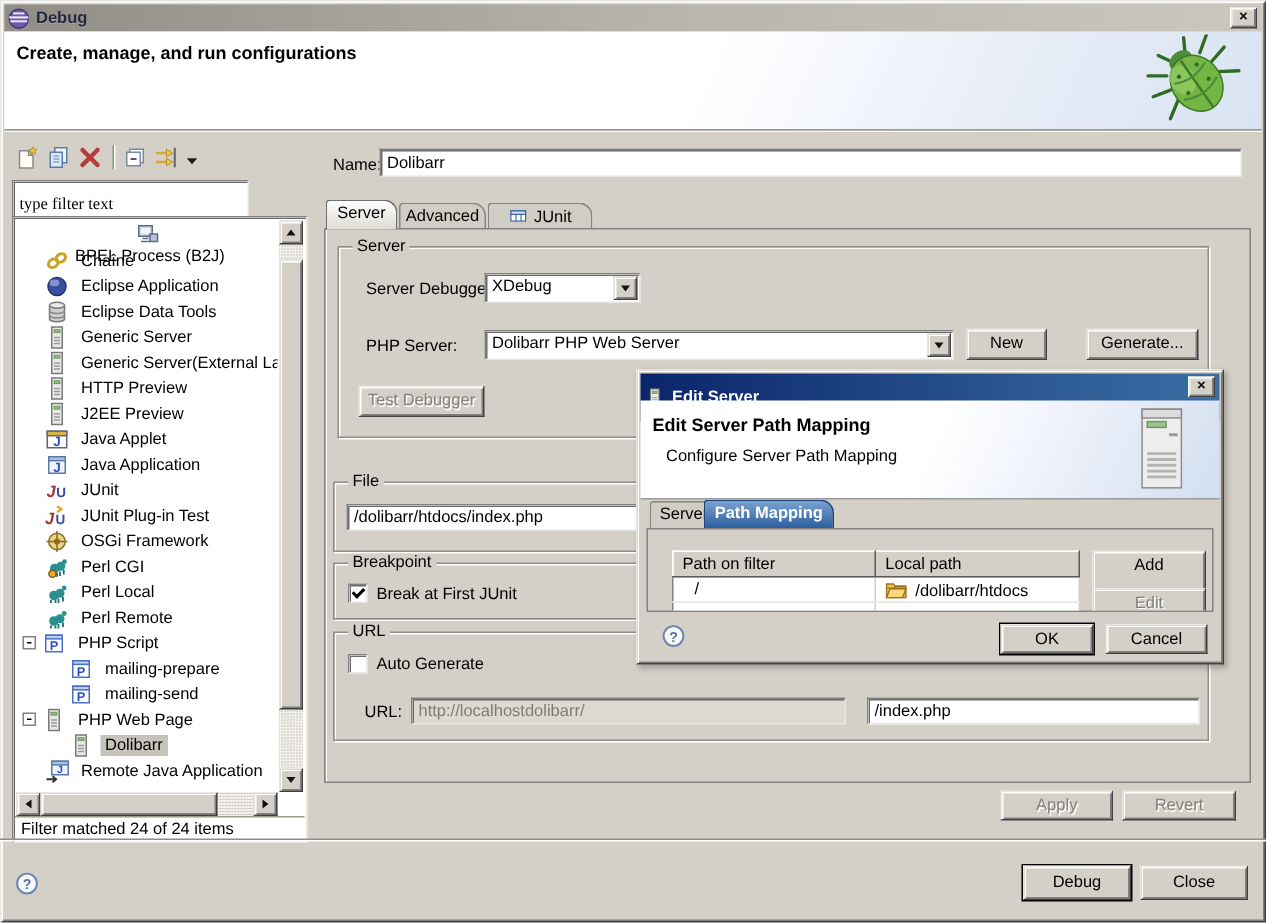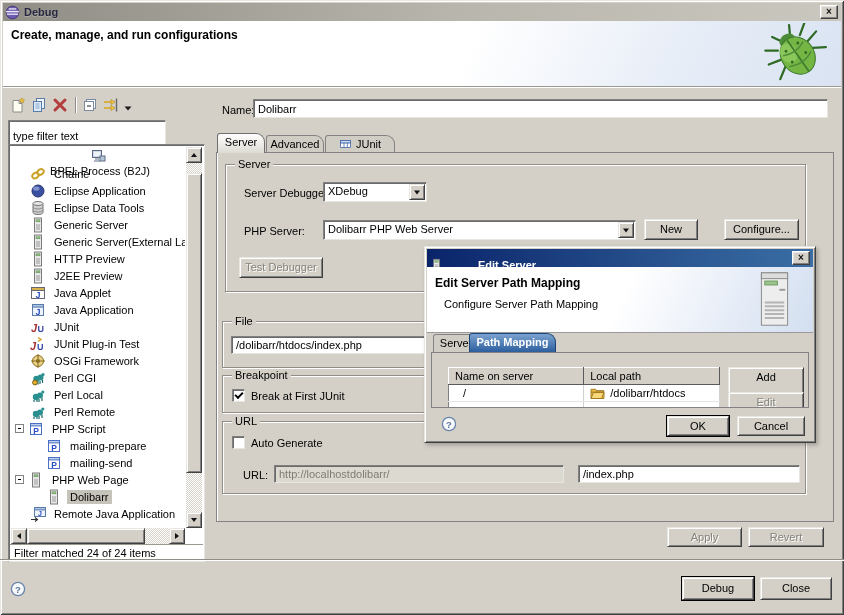--- a/index.html
+++ b/index.html
@@ -54,21 +54,21 @@
   .icon svg { width:100%; height:100%; display:block; }
 
   
   .lp { position:absolute; left:8px; top:94px; width:197px; height:468px; }
   .toolbar { position:absolute; left:0; top:0; height:22px; display:flex; align-items:center; }
   .tbtn { width:21px; height:20px; padding:2px; }
   .tbtn .icon { width:16px; height:16px; }
   .tsep { width:1px; height:16px; background:#8f8d86; box-shadow:1px 0 0 #fff; margin:0 4px; }
   .tdrop { width:12px; height:16px; padding-top:5px; padding-left:2px; }
   .tdrop .icon { width:8px; height:8px; }
-  .filterbox { left:0; top:26px; width:158px; height:32px; }
+  .filterbox { left:0; top:26px; width:158px; height:32px;font-family:Liberation Serif, serif; }
   .treebox { position:absolute; left:0; top:50px; width:197px; height:418px; background:#fff;
              border:1px solid; border-color:#808080 #e8e6e0 #e8e6e0 #808080; box-shadow:inset 1px 1px 0 #6a6a6a; }
   .rows { position:absolute; left:2px; top:3px; right:19px; height:378px; overflow:hidden; }
   .tree-row { height:17px; display:flex; align-items:center; white-space:nowrap; }
   .tree-row .spacer { flex:none; }
   .expander { flex:none; width:9px; height:9px; border:1px solid #848284; background:#fff; position:relative; margin-right:4px; }
   .expander::before { content:""; position:absolute; left:2px; right:2px; top:3px; height:1px; background:#000; }
   .tree-row .ticon16 { flex:none; width:16px; height:16px; margin-right:5px; }
   .tree-row .tlabel { padding:1px 3px; }
   .tree-row .tlabel.sel { background:#c6c3ba; }
@@ -97,21 +97,21 @@
 
   .dlgtab { position:absolute; border:1px solid #848284; border-bottom:none; background:#d0cdc4; text-align:center;
             padding-top:2px; height:18px; border-radius:3px 9px 0 0; }
   .dlgtab.active { background:linear-gradient(#7ba2d0,#2d5f9e); color:#fff; font-weight:bold; border-color:#1d4477; height:19px; }
 
   
   .dlg { position:absolute; left:424px; top:246px; width:392px; height:197px; background:#d4d0c8; z-index:40;
          border:1px solid; border-color:#e8e6e0 #404040 #404040 #e8e6e0; box-shadow:inset 1px 1px 0 #fff, inset -1px -1px 0 #808080, 2px 2px 4px rgba(0,0,0,.25); }
   .dlg .dtitle { position:absolute; left:2px; top:2px; right:2px; height:32px;
                  background:linear-gradient(to right,#0a246a,#2d5a94 70%,#3a6ea5); color:#fff; font-weight:bold;
-                 display:flex; align-items:center;gap:30px; }
+                 display:flex; align-items:center; }
   .dlg .dtitle .icon { width:13px; height:14px; margin:0 5px 0 3px; }
   .dlg .dheader { position:absolute; left:2px; top:20px; right:2px; height:66px;
                   background:linear-gradient(115deg,#ffffff 50%,#e3eaf6 82%,#d2dff0); border-bottom:1px solid #9a9a9a; }
   .dlg .dheader .h1 { position:absolute; left:8px; top:9px; font-size:12px; font-weight:bold; }
   .dlg .dheader .h2 { position:absolute; left:17px; top:31px; }
   .dlg .dheader .tower { position:absolute; right:22px; top:4px; width:33px; height:57px; }
   .dcontent { position:absolute; left:6px; top:105px; width:378px; height:56px; border:1px solid #848284; overflow:hidden; background:#d4d0c8; }
   .ptable { position:absolute; left:16px; top:14px; width:272px; border:1px solid #808080; border-collapse:collapse; background:#fff; }
   .ptable th { width:136px; height:17px; background:#d4d0c8; font-weight:normal; text-align:left; padding:0 0 0 6px;
                border:1px solid; border-color:#fff #5a5a5a #5a5a5a #fff; }
@@ -491,21 +491,21 @@
     <div class="combo" style="left:97px;top:17px;width:104px;height:20px">
       <span class="cval">XDebug</span>
       <span class="cbtn"></span>
     </div>
     <span class="lbl" style="left:18px;top:60px">PHP Server:</span>
     <div class="combo" style="left:97px;top:55px;width:313px;height:20px">
       <span class="cval">Dolibarr PHP Web Server</span>
       <span class="cbtn"></span>
     </div>
     <div class="btn" style="left:418px;top:54px;width:54px;height:21px"><span>New</span></div>
-    <div class="btn" style="left:498px;top:54px;width:75px;height:21px"><span>Configure...</span></div>
+    <div class="btn" style="left:498px;top:54px;width:75px;height:21px"><span>Generate...</span></div>
     <div class="btn disabled" style="left:13px;top:92px;width:84px;height:21px"><span>Test Debugger</span></div>
   </div>
 
   <div class="group" style="left:222px;top:321px;width:584px;height:47px">
     <span class="legend">File</span>
     <input class="field" style="left: 8px; top: 14px; width: 310px; height: 18px;" value="/dolibarr/htdocs/index.php">
   </div>
 
   <div class="group" style="left:222px;top:375px;width:584px;height:38px">
     <span class="legend">Breakpoint</span>
@@ -553,21 +553,21 @@
     <div class="dlgtab" style="left:8px;top:87px;width:46px">
       <span>Server</span>
     </div>
     <div class="dlgtab active" style="left:44px;top:86px;width:87px">
       <span>Path Mapping</span>
     </div>
     <div class="dcontent">
       <table class="ptable">
         <thead>
           <tr>
-            <th>Name on server</th>
+            <th>Path on filter</th>
             <th>Local path</th>
           </tr>
         </thead>
         <tbody>
           <tr>
             <td style="padding-left:14px">/</td>
             <td><span class="ficon icon"><svg viewBox="0 0 16 13">
                     <path d="M1 2.5h5l1.5 2H15v8H1z" fill="#f2c24e" stroke="#9a7418"></path>
                     <path d="M1 5.5h5.5l1.5-1.5H15" fill="none" stroke="#9a7418"></path>
                     <path d="M1 12.5L3.5 6H15l-2.5 6.5z" fill="#f8d87a" stroke="#9a7418"></path>

